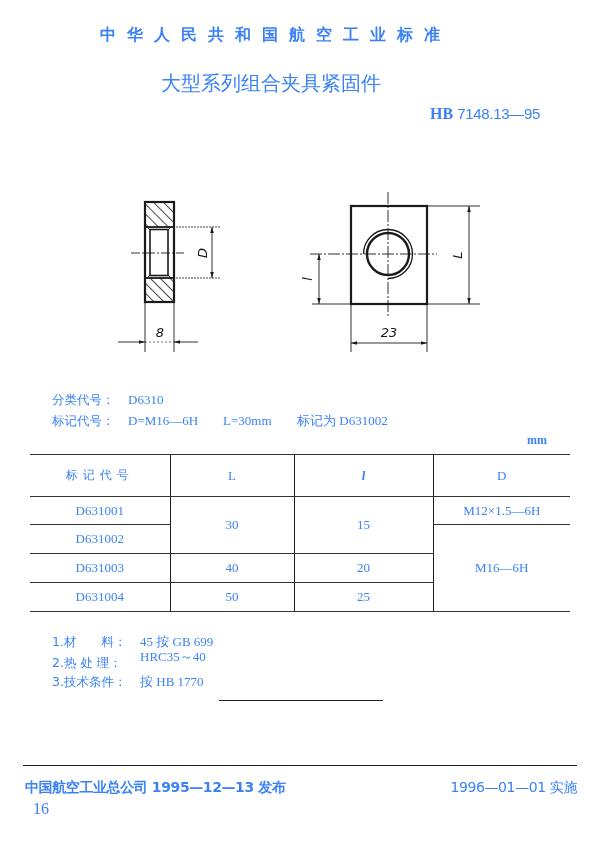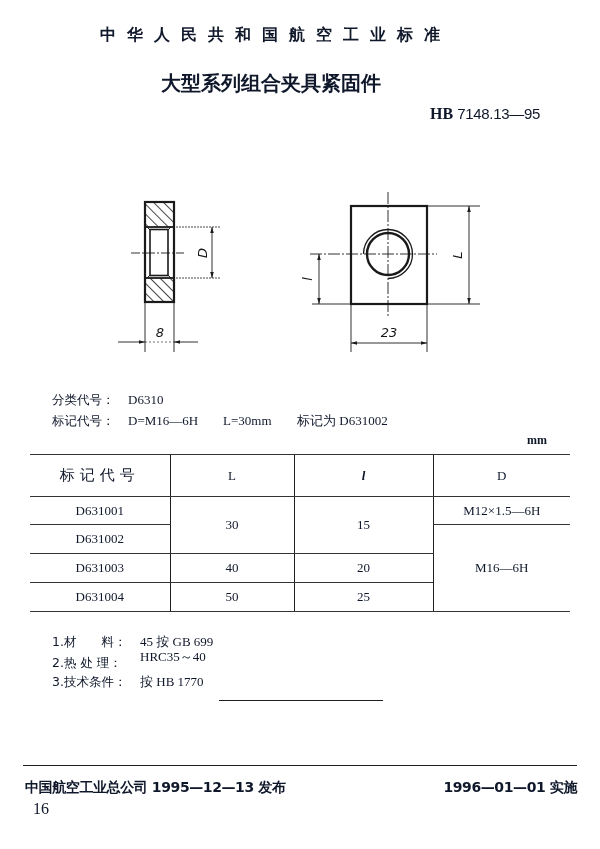--- a/index.html
+++ b/index.html
@@ -2,36 +2,36 @@
 <html><head>
   <meta charset="utf-8">
   <style>
     html, body { margin: 0; padding: 0; background: #ffffff; }
     .page {
       position: relative;
       width: 600px;
       height: 849px;
       background: #ffffff;
       overflow: hidden;
-      color: #0f172a;
+      color: #3b82f6;
       font-family: "DejaVu Sans", sans-serif;
     }
     .abs { position: absolute; white-space: nowrap; }
 
     
     .std-body {
       top: 26px; left: 100px;
       font-family: "DejaVu Sans", sans-serif;
       font-weight: bold; font-size: 16px; line-height: 18px;
       letter-spacing: 11px;
     }
     .title1 {
       top: 72px; left: 158px; width: 226px; text-align: center;
       font-family: "DejaVu Sans", sans-serif;
-      font-weight: bold; font-size: 20px; line-height: 22px;
+      font-weight: normal; font-size: 20px; line-height: 22px;
     }
     .title2 {
       top: 101px; left: 222px; width: 106px; text-align: center;
       font-family: "DejaVu Sans", sans-serif;
       font-weight: bold; font-size: 20px; line-height: 22px;
     }
     .code { top: 105px; left: 430px; line-height: 18px; }
     .code-prefix {
       font-family: "Liberation Serif", serif; font-weight: bold; font-size: 16px;
       margin-right: 4px;
@@ -61,39 +61,39 @@
       border-top: 1.5px solid #1e1e1e; border-bottom: 1.5px solid #1e1e1e;
       font-family: "Liberation Serif", serif; font-size: 13px;
     }
     table.spec th, table.spec td {
       text-align: center; vertical-align: middle; padding: 0;
       border-top: 1px solid #333; border-bottom: 1px solid #333;
       border-left: 1.5px solid #1e1e1e;
     }
     table.spec th:first-child, table.spec td.first { border-left: none; }
     table.spec th { height: 41px; font-weight: normal; }
-    table.spec th.cjk { font-family: "DejaVu Sans", sans-serif; font-size: 15px; letter-spacing: 5px; }
+    table.spec th.cjk { font-family: "DejaVu Sans", sans-serif; font-size: 12px; letter-spacing: 5px; }
     table.spec th.italic { font-style: italic; font-weight: bold; }
     table.spec tr.r1 td { height: 27px; }
     table.spec tr.r2 td, table.spec tr.r3 td, table.spec tr.r4 td { height: 28px; }
 
     
     .note { font-family: "Liberation Serif", serif; font-size: 13px; line-height: 16px; }
     .note-label { font-family: "DejaVu Sans", sans-serif; font-size: 12.5px; }
     .short-rule { left: 219px; top: 700px; width: 164px; height: 0; border-top: 1.6px solid #1e1e1e; }
 
     
     .footer-rule { left: 23px; top: 765px; width: 554px; height: 0; border-top: 1.6px solid #1e1e1e; }
     .footer-left {
       top: 779px; left: 25px;
       font-family: "DejaVu Sans", sans-serif; font-weight: bold; font-size: 14px; letter-spacing: -0.4px;
     }
     .footer-right {
       top: 779px; right: 23px;
-      font-family: "DejaVu Sans", sans-serif; font-weight: bold; font-size: 14px; letter-spacing: -0.4px; margin-left: 12px;
+      font-family: "DejaVu Sans", sans-serif; font-weight: normal; font-size: 14px; letter-spacing: -0.4px; margin-left: 12px;
     }
     .page-number { top: 800px; left: 33px; font-family: "Liberation Serif", serif; font-size: 16px; }
   </style>
 </head>
 <body>
 
 <div class="page">
 
   <div class="abs std-body">中华人民共和国航空工业标准</div>
   <div class="abs title1">大型系列组合夹具紧固件</div>

